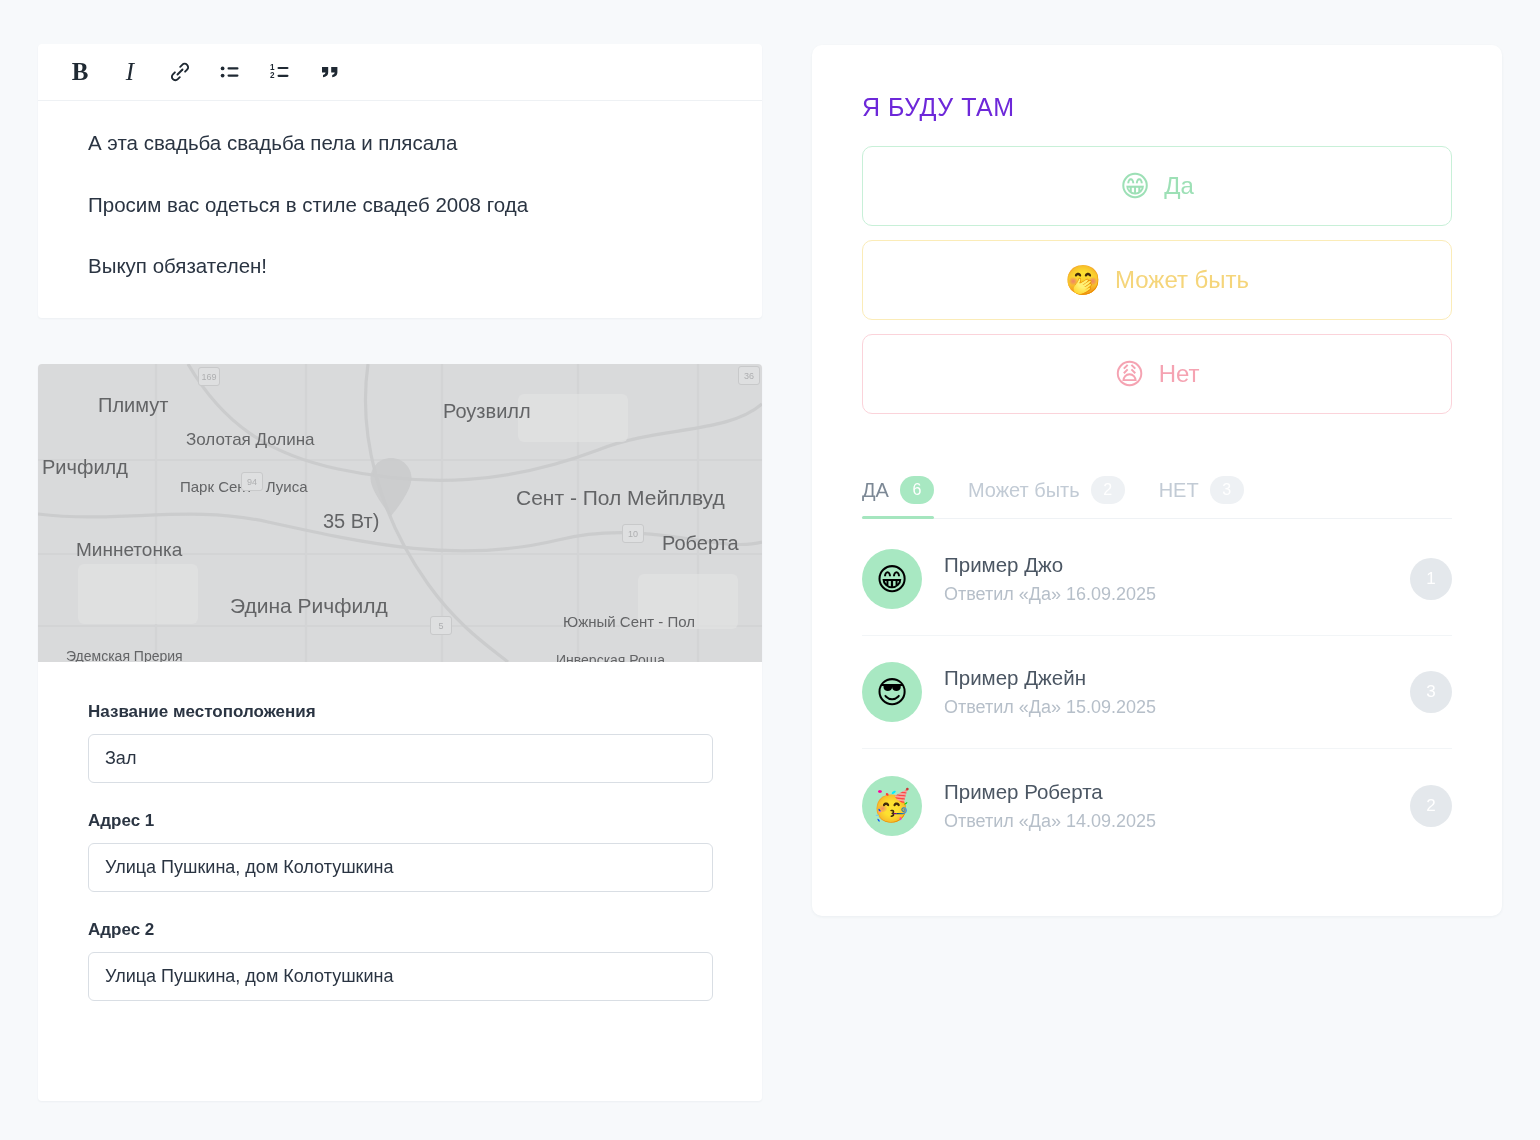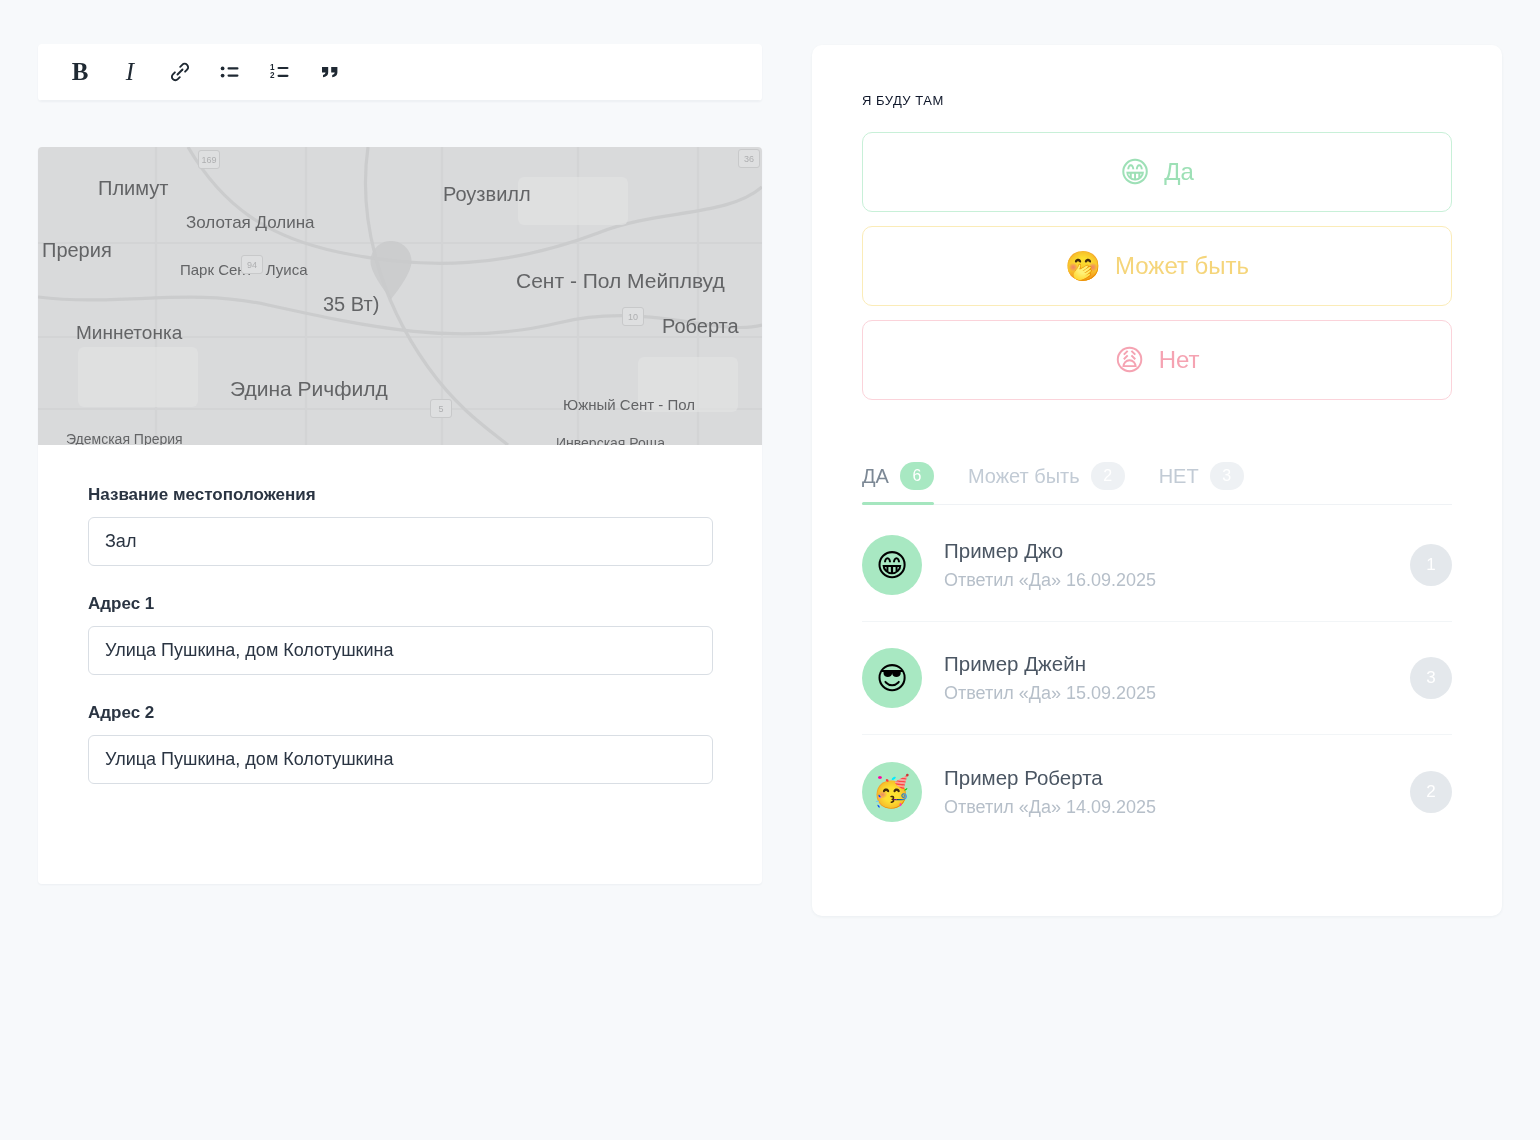--- a/index.html
+++ b/index.html
@@ -117,23 +117,23 @@
     position: absolute;
     left: 812px; top: 45px;
     width: 690px;
     background: #ffffff;
     border-radius: 10px;
     box-shadow: 0 1px 3px rgba(40,60,90,.06);
     padding: 48px 50px 0 50px;
     height: 871px;
   }
   .rsvp-title {
-    font-size: 13px;
+    font-size: 25px;
     letter-spacing: .5px;
-    color: #0f172a;
+    color: #6d28d9;
     margin-bottom: 24px;
   }
   .rsvp-btn {
     height: 80px;
     border-radius: 10px;
     display: flex; align-items: center; justify-content: center;
     gap: 14px;
     font-size: 24px;
     margin-bottom: 14px;
     background: #fff;
@@ -239,20 +239,25 @@
           </svg>
         </div>
         <div class="tb-btn">
           <svg width="24" height="24" viewBox="0 0 24 24">
             <path d="M4 7 h6.2 v5.2 c0 3.2 -2.2 4.6 -5.2 5 v-2.3 c1.6 -.4 2.4 -1.1 2.5 -2.3 H4 Z" fill="#1f2933"></path>
             <path d="M13.2 7 h6.2 v5.2 c0 3.2 -2.2 4.6 -5.2 5 v-2.3 c1.6 -.4 2.4 -1.1 2.5 -2.3 h-3.5 Z" fill="#1f2933"></path>
           </svg>
         </div>
       </div>
 
+      <div class="editor-body">
+        <p>А эта свадьба свадьба пела и плясала</p>
+        <p>Просим вас одеться в стиле свадеб 2008 года</p>
+        <p>Выкуп обязателен!</p>
+      </div>
     </div>
 
     <div class="map-card">
 
       <div class="map">
         <svg class="roads" viewBox="0 0 724 298" preserveAspectRatio="none">
           <g stroke="#cfd4db" stroke-width="2.2" fill="none">
             <path d="M0 96 H724"></path>
             <path d="M0 190 H724"></path>
             <path d="M0 262 H724"></path>
@@ -277,21 +282,21 @@
         <div class="map-pin" style="position:absolute;left:330px;top:92px;">
           <svg width="46" height="62" viewBox="0 0 46 62">
             <path d="M23 2 C11.5 2 2.5 11 2.5 22.5 C2.5 36 23 60 23 60 C23 60 43.5 36 43.5 22.5 C43.5 11 34.5 2 23 2 Z" fill="#c5cad1" opacity=".85"></path>
           </svg>
         </div>
 
         <div id="map-labels">
             <div class="map-label" style="left: 60px; top: 30px; font-size: 20px;">Плимут</div>
             <div class="map-label" style="left: 405px; top: 36px; font-size: 20px;">Роузвилл</div>
             <div class="map-label" style="left: 148px; top: 66px; font-size: 17px;">Золотая Долина</div>
-            <div class="map-label" style="left: 4px; top: 92px; font-size: 20px;">Прерия</div>
+            <div class="map-label" style="left: 4px; top: 92px; font-size: 20px;">Ричфилд</div>
             <div class="map-label" style="left: 142px; top: 114px; font-size: 15px;">Парк Сент - Луиса</div>
             <div class="map-label" style="left: 478px; top: 122px; font-size: 21px;">Сент - Пол Мейплвуд</div>
             <div class="map-label" style="left: 285px; top: 146px; font-size: 20px;">35 Вт)</div>
             <div class="map-label" style="left: 38px; top: 175px; font-size: 19px;">Миннетонка</div>
             <div class="map-label" style="left: 624px; top: 168px; font-size: 20px;">Роберта</div>
             <div class="map-label" style="left: 192px; top: 230px; font-size: 21px;">Эдина Ричфилд</div>
             <div class="map-label" style="left: 525px; top: 249px; font-size: 15px;">Южный Сент - Пол</div>
             <div class="map-label" style="left: 28px; top: 284px; font-size: 14px;">Эдемская Прерия</div>
             <div class="map-label" style="left: 518px; top: 288px; font-size: 14px;">Инверская Роща</div>
           </div>

